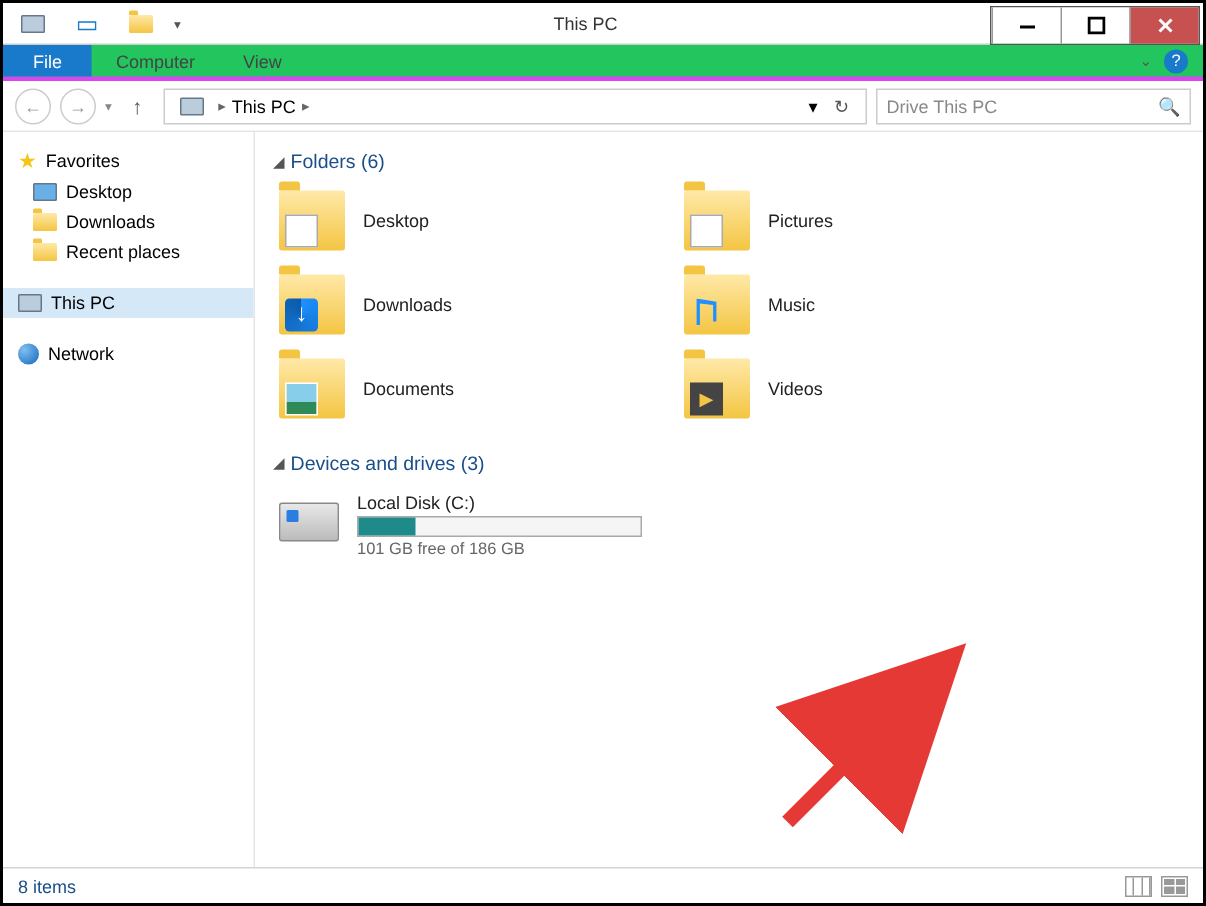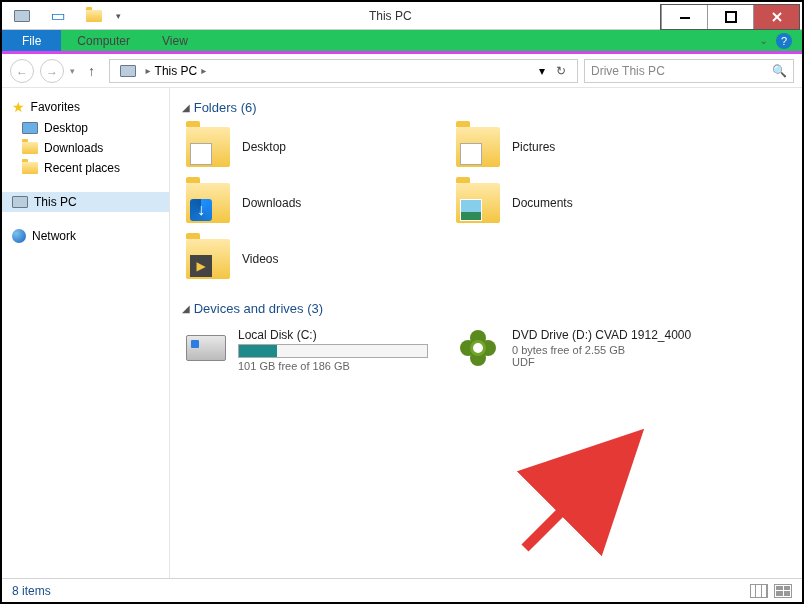--- a/index.html
+++ b/index.html
@@ -223,20 +223,27 @@
       <div class="folder-item">
         <div class="folder-icon-l">
             <div class="folder-back"></div>
             <div class="folder-overlay ov-arrow"></div>
           </div>
         <div class="folder-label">Downloads</div>
       </div>
       <div class="folder-item">
         <div class="folder-icon-l">
             <div class="folder-back"></div>
+            <div class="folder-overlay ov-music"></div>
+          </div>
+        <div class="folder-label">Music</div>
+      </div>
+      <div class="folder-item">
+        <div class="folder-icon-l">
+            <div class="folder-back"></div>
             <div class="folder-overlay ov-pic"></div>
           </div>
         <div class="folder-label">Documents</div>
       </div>
       <div class="folder-item">
         <div class="folder-icon-l">
             <div class="folder-back"></div>
             <div class="folder-overlay ov-vid"></div>
           </div>
         <div class="folder-label">Videos</div>
@@ -251,36 +258,20 @@
       <div class="drive-item">
         <div class="drive-icon">
             <div class="hdd"></div>
           </div>
         <div class="drive-info">
           <div class="drive-name">Local Disk (C:)</div>
           <div class="drive-bar">
               <div class="drive-bar-fill" style="width:20%"></div>
             </div>
           <div class="drive-sub">101 GB free of 186 GB</div>
-        </div>
-      </div>
-      <div class="drive-item">
-        <div class="drive-icon">
-          <div class="dvd-x">
-              <div class="petal p1"></div>
-              <div class="petal p2"></div>
-              <div class="petal p3"></div>
-              <div class="petal p4"></div>
-              <div class="center"></div>
-            </div>
-        </div>
-        <div class="drive-info">
-          <div class="drive-name">DVD Drive (D:) CVAD 1912_4000</div>
-          <div class="drive-sub">0 bytes free of 2.55 GB</div>
-          <div class="drive-sub">UDF</div>
         </div>
       </div>
     </div>
 
     <svg class="arrow-ann" width="150" height="130">
       <defs>
           <marker id="ah" markerWidth="14" markerHeight="14" refX="10" refY="6" orient="auto">
             <path d="M0,0 L12,6 L0,12 Z" fill="#e53935"></path>
           </marker>
         </defs>

